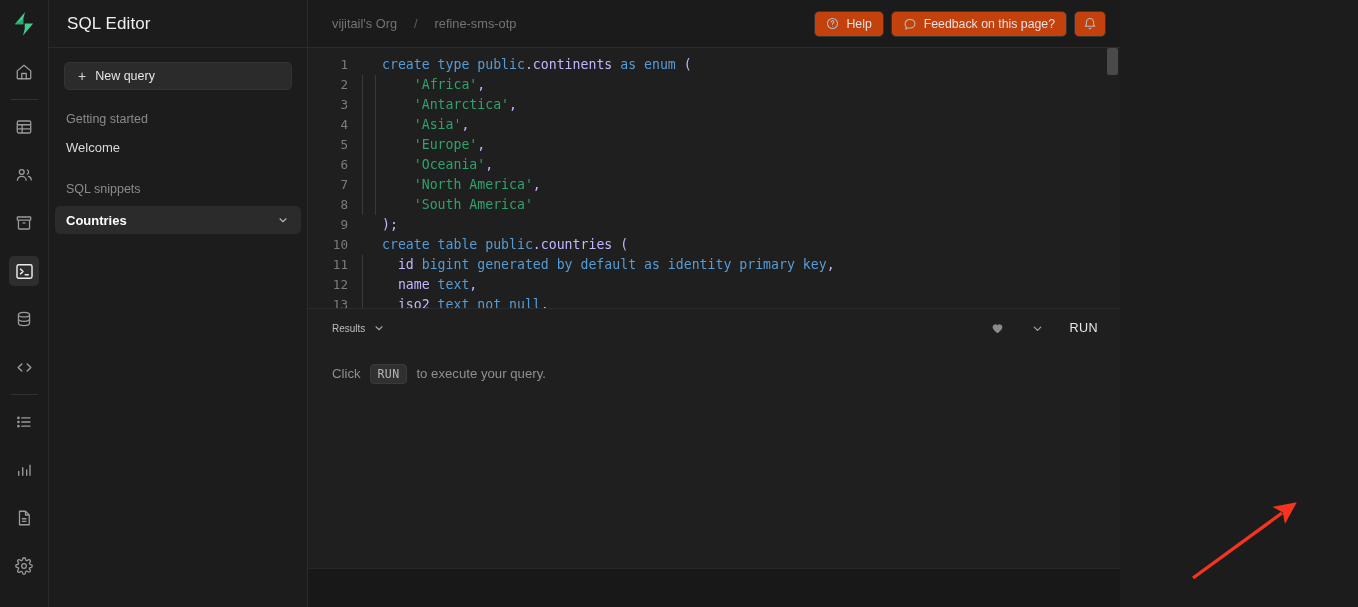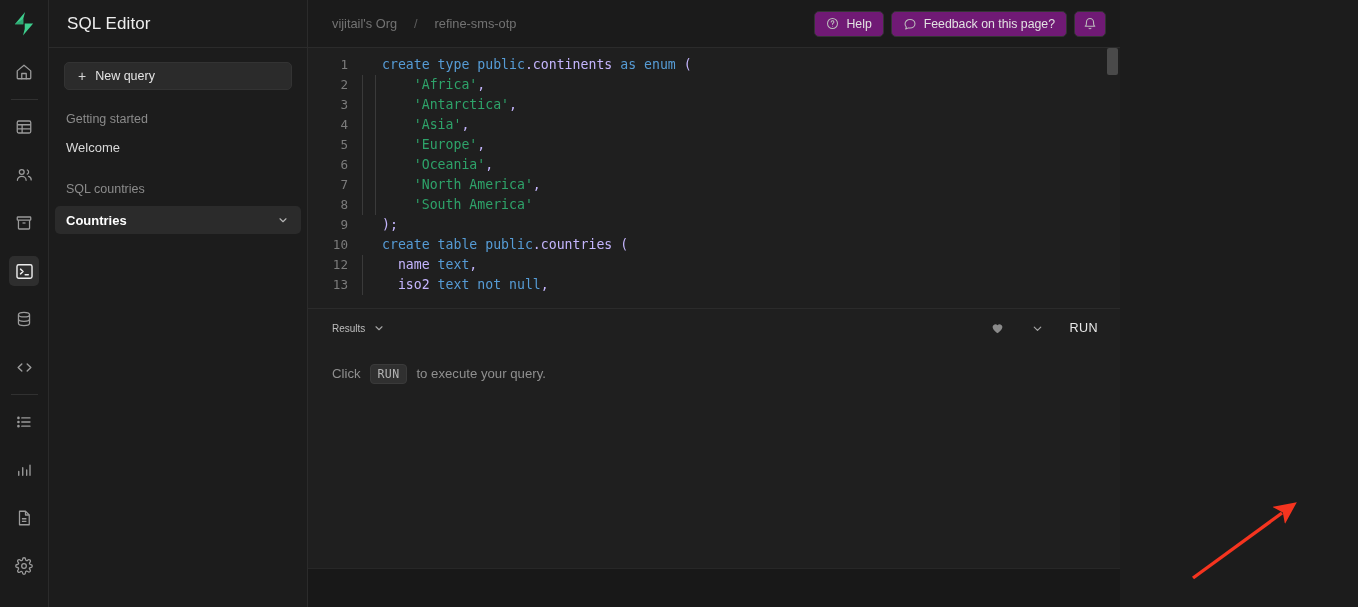--- a/index.html
+++ b/index.html
@@ -76,21 +76,21 @@
   .main { flex: 1 1 auto; height: 607px; display: flex; flex-direction: column; background: #1c1c1c; }
   .topbar {
     height: 48px; flex: 0 0 48px; border-bottom: 1px solid #2b2b2b;
     display: flex; align-items: center; padding: 0 14px 0 24px;
     background: #1b1b1b;
   }
   .crumb { color: #737373; font-size: 12.8px; cursor: pointer; }
   .crumb-sep { color: #5c5c5c; font-size: 12.8px; margin: 0 17px; }
   .topbar-right { margin-left: auto; display: flex; align-items: center; gap: 7px; }
   .tb-btn {
-    height: 26px; background: #701a75; border: 1px solid #343434; border-radius: 5px;
+    height: 26px; background: #c2410c; border: 1px solid #343434; border-radius: 5px;
     color: #e2e2e2; font-size: 12.3px; display: flex; align-items: center;
     gap: 7px; padding: 0 11px; cursor: pointer;
   }
   .tb-btn.icon-only { padding: 0 8px; }
 
   
   .editor-wrap { position: relative; flex: 1 1 auto; overflow: hidden; background: #1f1f1f; }
   .editor {
     position: absolute; inset: 0;
     font-family: "DejaVu Sans Mono", monospace;
@@ -245,21 +245,21 @@
     <div class="sidebar-body">
       <div class="new-query">
         <span class="plus">+</span>
         <span>New query</span>
       </div>
 
 
       <div class="grp-label">Getting started</div>
       <div class="snip-item">Welcome</div>
 
-      <div class="grp-label" style="margin-top:27px">SQL countries</div>
+      <div class="grp-label" style="margin-top:27px">SQL snippets</div>
 
       <div class="snip-active">
         <span class="t">Countries</span>
         <span>
           <svg width="12" height="12" viewBox="0 0 24 24" fill="none" stroke="#b5b5b5" stroke-width="2.2" stroke-linecap="round" stroke-linejoin="round">
               <path d="M6 9.5 12 15.5 18 9.5"></path>
             </svg>
         </span>
       </div>
     </div>
@@ -308,20 +308,21 @@
             <div class="row"><div class="ln">1</div><div class="code"><span class="kw">create type </span><span class="kw">public</span><span class="pl">.continents </span><span class="kw">as enum </span><span class="pl">(</span></div></div>
             <div class="row"><div class="ln">2</div><div class="code"><span class="guide g1"></span><span class="guide g2"></span><span class="pl">    </span><span class="str">'Africa'</span><span class="pl">,</span></div></div>
             <div class="row"><div class="ln">3</div><div class="code"><span class="guide g1"></span><span class="guide g2"></span><span class="pl">    </span><span class="str">'Antarctica'</span><span class="pl">,</span></div></div>
             <div class="row"><div class="ln">4</div><div class="code"><span class="guide g1"></span><span class="guide g2"></span><span class="pl">    </span><span class="str">'Asia'</span><span class="pl">,</span></div></div>
             <div class="row"><div class="ln">5</div><div class="code"><span class="guide g1"></span><span class="guide g2"></span><span class="pl">    </span><span class="str">'Europe'</span><span class="pl">,</span></div></div>
             <div class="row"><div class="ln">6</div><div class="code"><span class="guide g1"></span><span class="guide g2"></span><span class="pl">    </span><span class="str">'Oceania'</span><span class="pl">,</span></div></div>
             <div class="row"><div class="ln">7</div><div class="code"><span class="guide g1"></span><span class="guide g2"></span><span class="pl">    </span><span class="str">'North America'</span><span class="pl">,</span></div></div>
             <div class="row"><div class="ln">8</div><div class="code"><span class="guide g1"></span><span class="guide g2"></span><span class="pl">    </span><span class="str">'South America'</span></div></div>
             <div class="row"><div class="ln">9</div><div class="code"><span class="pl">);</span></div></div>
             <div class="row"><div class="ln">10</div><div class="code"><span class="kw">create table </span><span class="kw">public</span><span class="pl">.countries (</span></div></div>
+            <div class="row"><div class="ln">11</div><div class="code"><span class="guide g1"></span><span class="pl">  id </span><span class="kw">bigint generated by default as identity primary key</span><span class="pl">,</span></div></div>
             <div class="row"><div class="ln">12</div><div class="code"><span class="guide g1"></span><span class="pl">  name </span><span class="kw">text</span><span class="pl">,</span></div></div>
             <div class="row"><div class="ln">13</div><div class="code"><span class="guide g1"></span><span class="pl">  iso2 </span><span class="kw">text not null</span><span class="pl">,</span></div></div>
           </div>
       </div>
       <div class="ed-scroll-track">
         <div class="ed-scroll-thumb"></div>
       </div>
     </div>
 
     <div class="results-bar">

